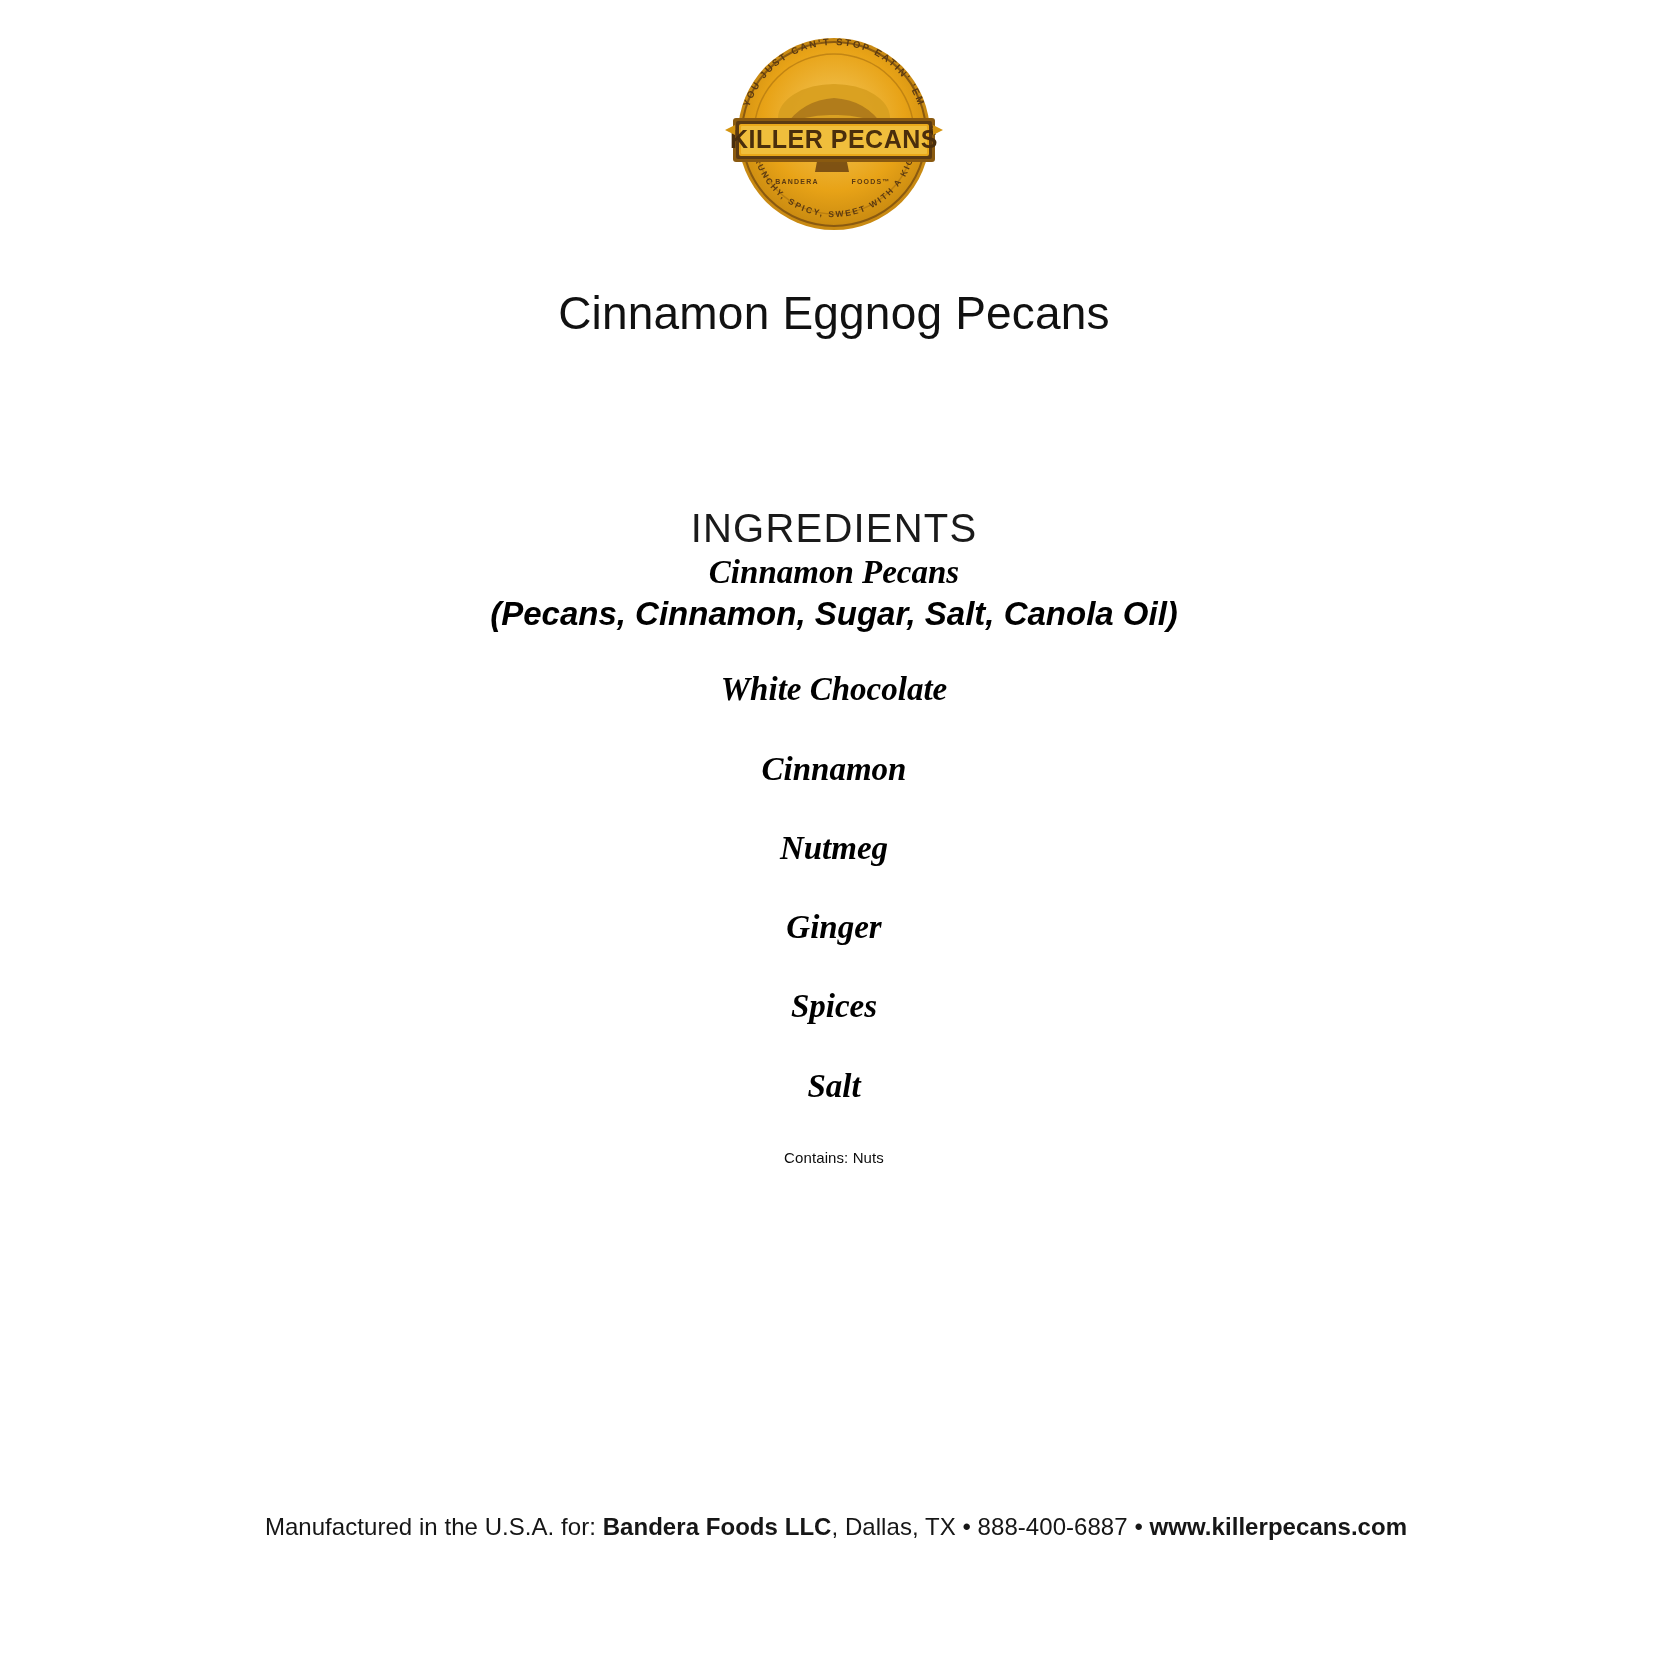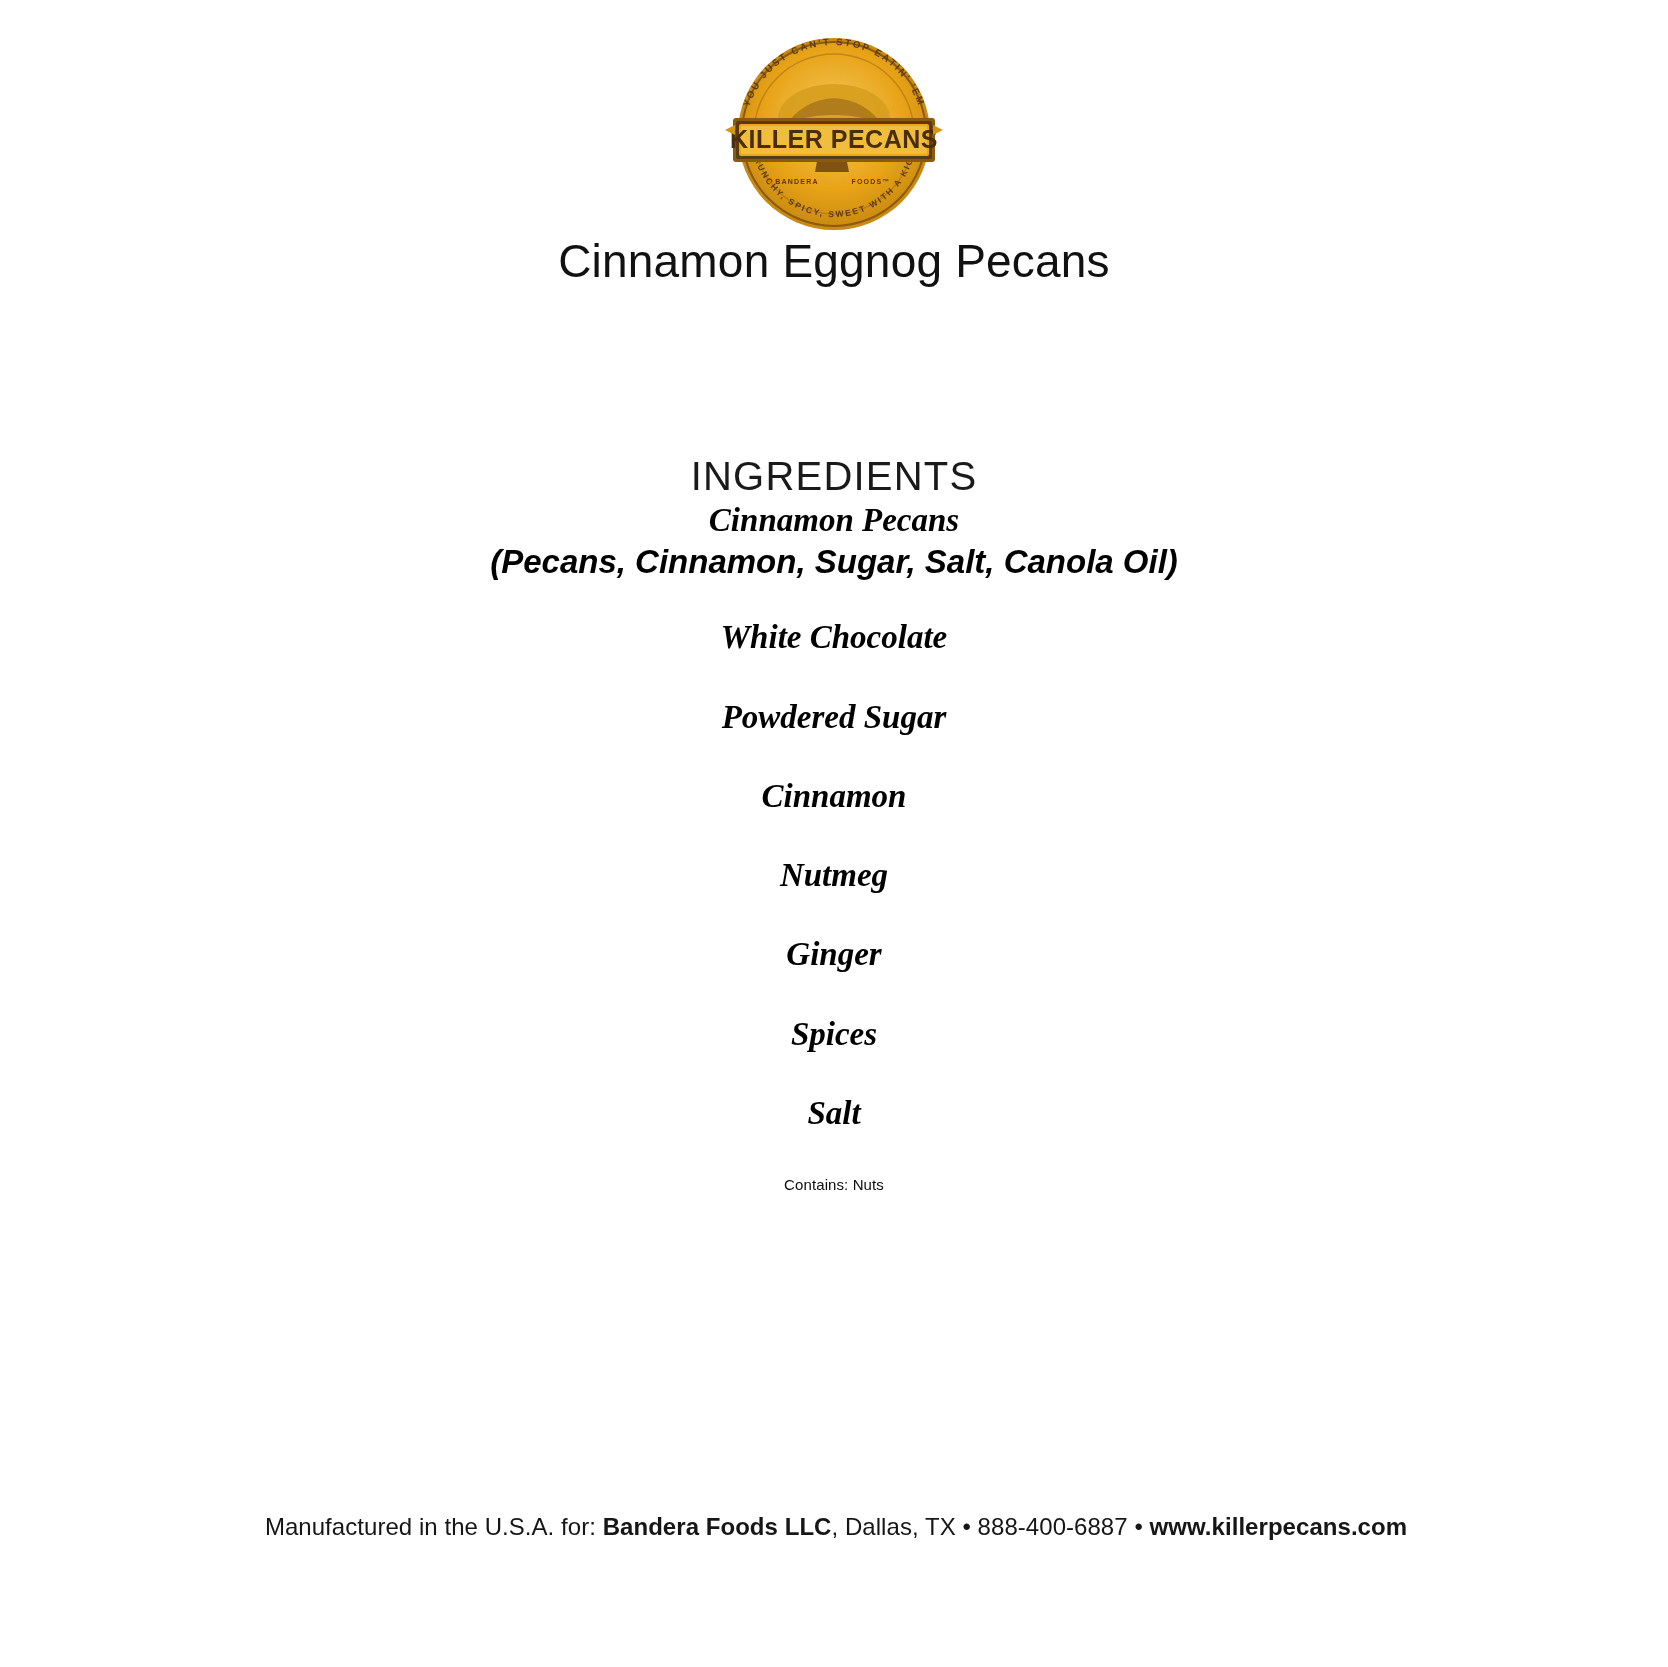--- a/index.html
+++ b/index.html
@@ -30,20 +30,21 @@
   }
   .logo svg { display: block; }
 
   
   .product-title {
     text-align: center;
     font-size: 46px;
     font-weight: 400;
     letter-spacing: 0.2px;
     color: #111111;
+    margin-top: 52px;
   }
 
   
   .ingredients-section {
     margin-top: 166px;
     text-align: center;
   }
   .ingredients-heading {
     font-size: 40px;
     font-weight: 400;
@@ -151,21 +152,20 @@
   <div class="ingredients-heading">INGREDIENTS</div>
 
   <div class="ing-list">
 
     <div class="ing-item first">
       <span>Cinnamon Pecans</span>
       <span class="ing-sub">(Pecans, Cinnamon, Sugar, Salt, Canola Oil)</span>
     </div>
 
     <div class="ing-item">White Chocolate</div>
-    <div class="ing-item">Powdered Sugar</div>
     <div class="ing-item">Cinnamon</div>
     <div class="ing-item">Nutmeg</div>
     <div class="ing-item">Ginger</div>
     <div class="ing-item">Spices</div>
     <div class="ing-item">Salt</div>
 
   </div>
 
   <div class="contains">Contains: Nuts</div>
 </div>

